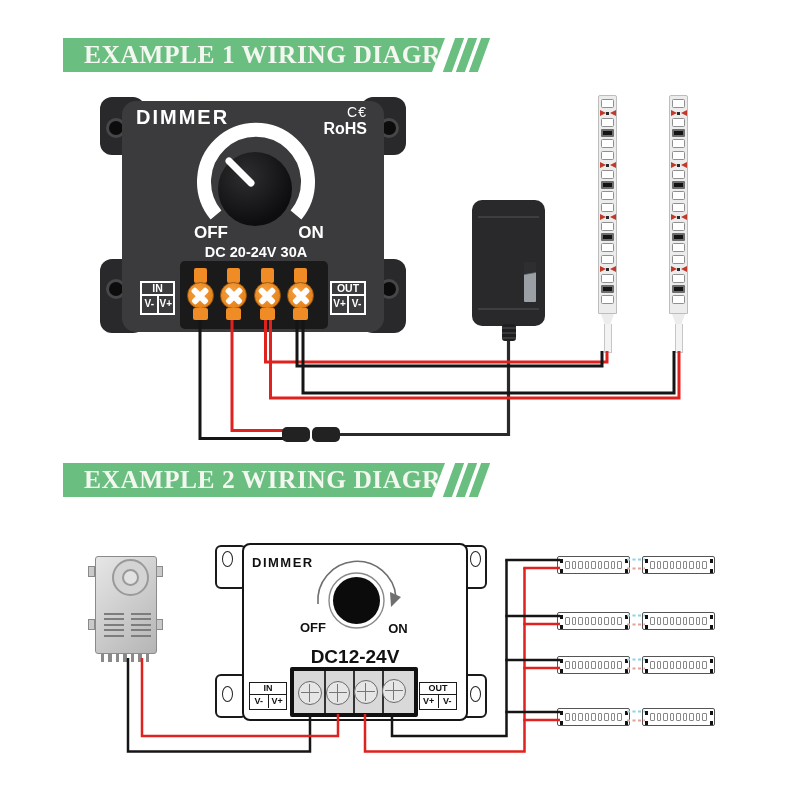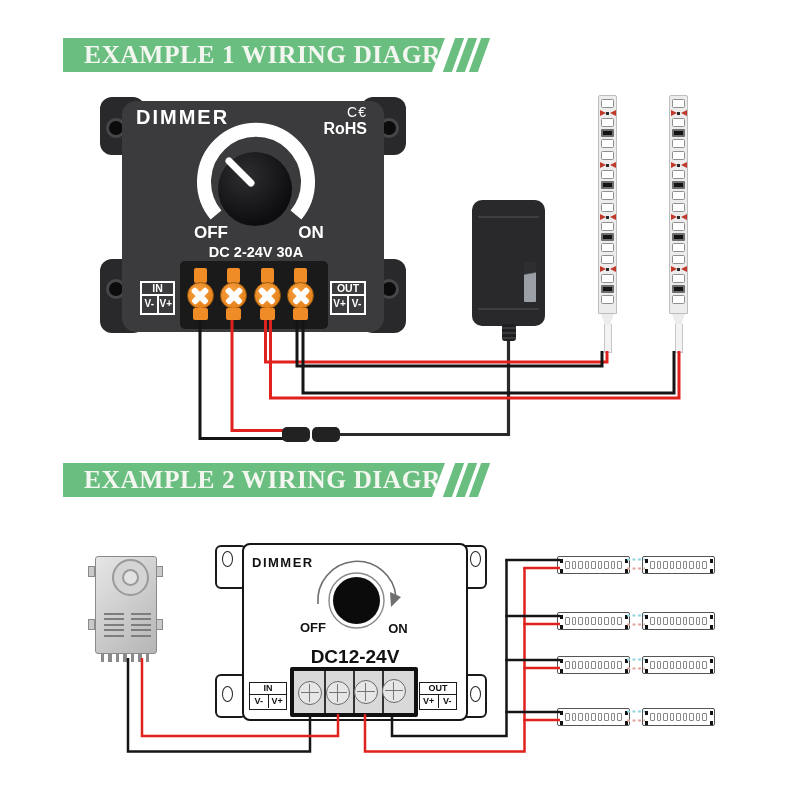--- a/index.html
+++ b/index.html
@@ -138,21 +138,21 @@
   <div class="panel1"></div>
 
   <div class="wtxt" style="left:136px; top:106px; font-size:20px; font-weight:700; letter-spacing:2px;">DIMMER</div>
   <div class="wtxt" style="left:295px; top:104px; width:72px; text-align:right; font-size:14px; letter-spacing:1px;">C€</div>
   <div class="wtxt" style="left:295px; top:120px; width:72px; text-align:right; font-size:16px; font-weight:700;">RoHS</div>
 
   <div class="knob1"></div>
 
   <div class="wtxt" style="left:188px; top:223px; width:46px; text-align:center; font-size:17px; font-weight:700;">OFF</div>
   <div class="wtxt" style="left:290px; top:223px; width:42px; text-align:center; font-size:17px; font-weight:700;">ON</div>
-  <div class="wtxt" style="left:180px; top:244px; width:152px; text-align:center; font-size:14.5px; font-weight:700;">DC 2-24V 30A</div>
+  <div class="wtxt" style="left:180px; top:244px; width:152px; text-align:center; font-size:14.5px; font-weight:700;">DC 20-24V 30A</div>
 
   <div class="block1"></div>
 
   <div class="term" style="left:186px;">
     <div class="t-tab-top"></div>
     <div class="t-circle"></div>
     <div class="t-x" style="transform:rotate(45deg);"></div>
     <div class="t-x" style="transform:rotate(-45deg);"></div>
     <div class="t-tab-bot"></div>
   </div>

